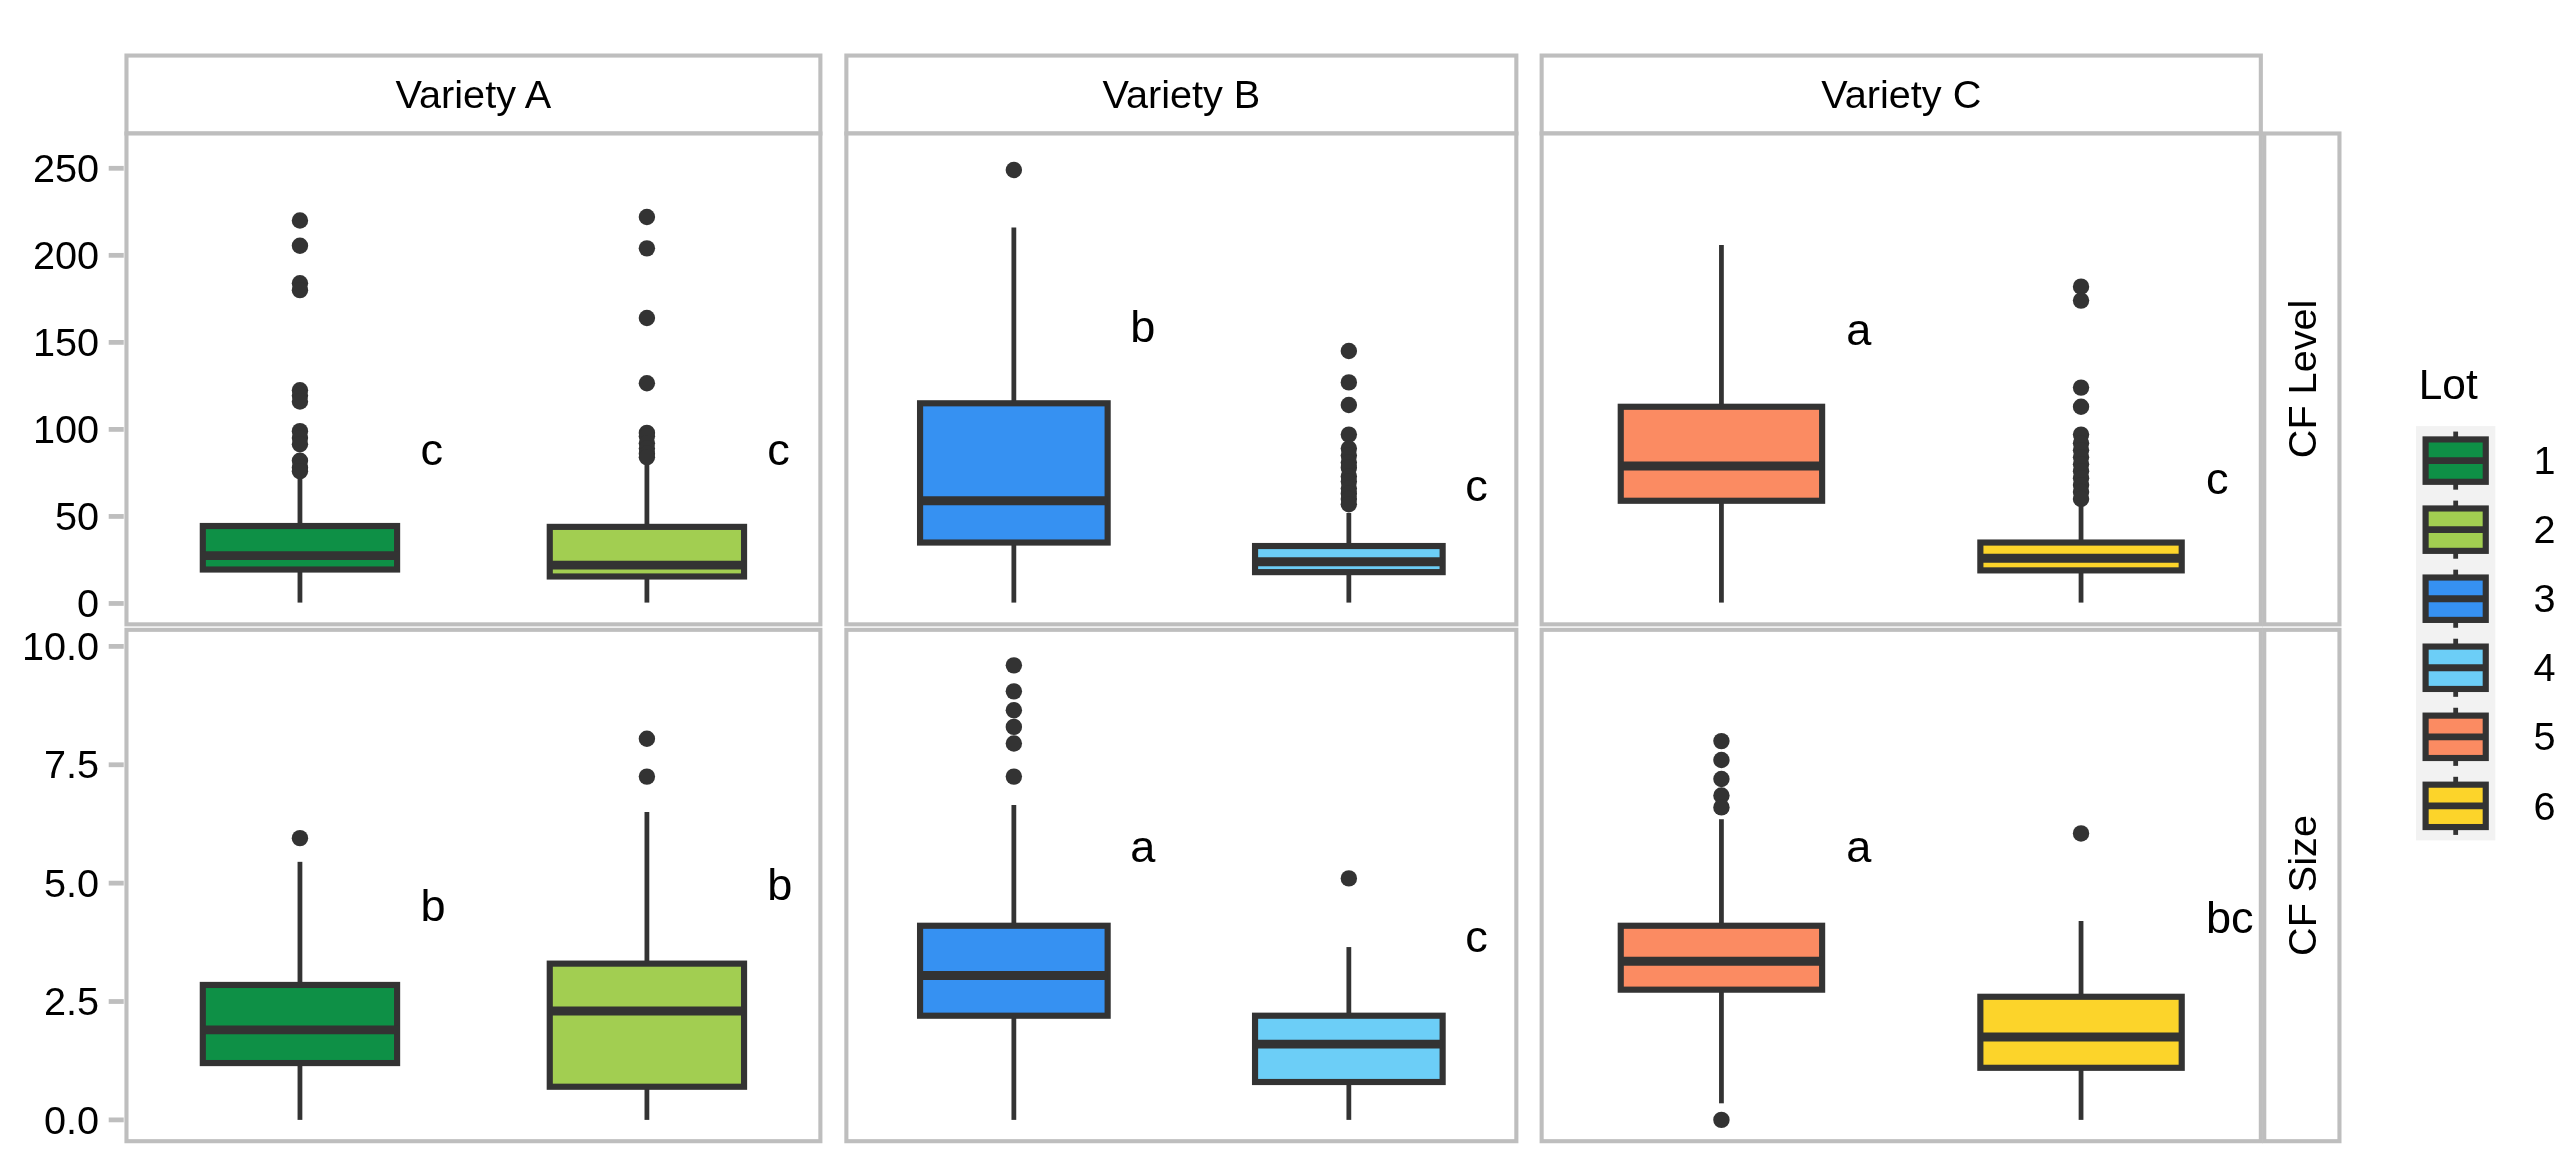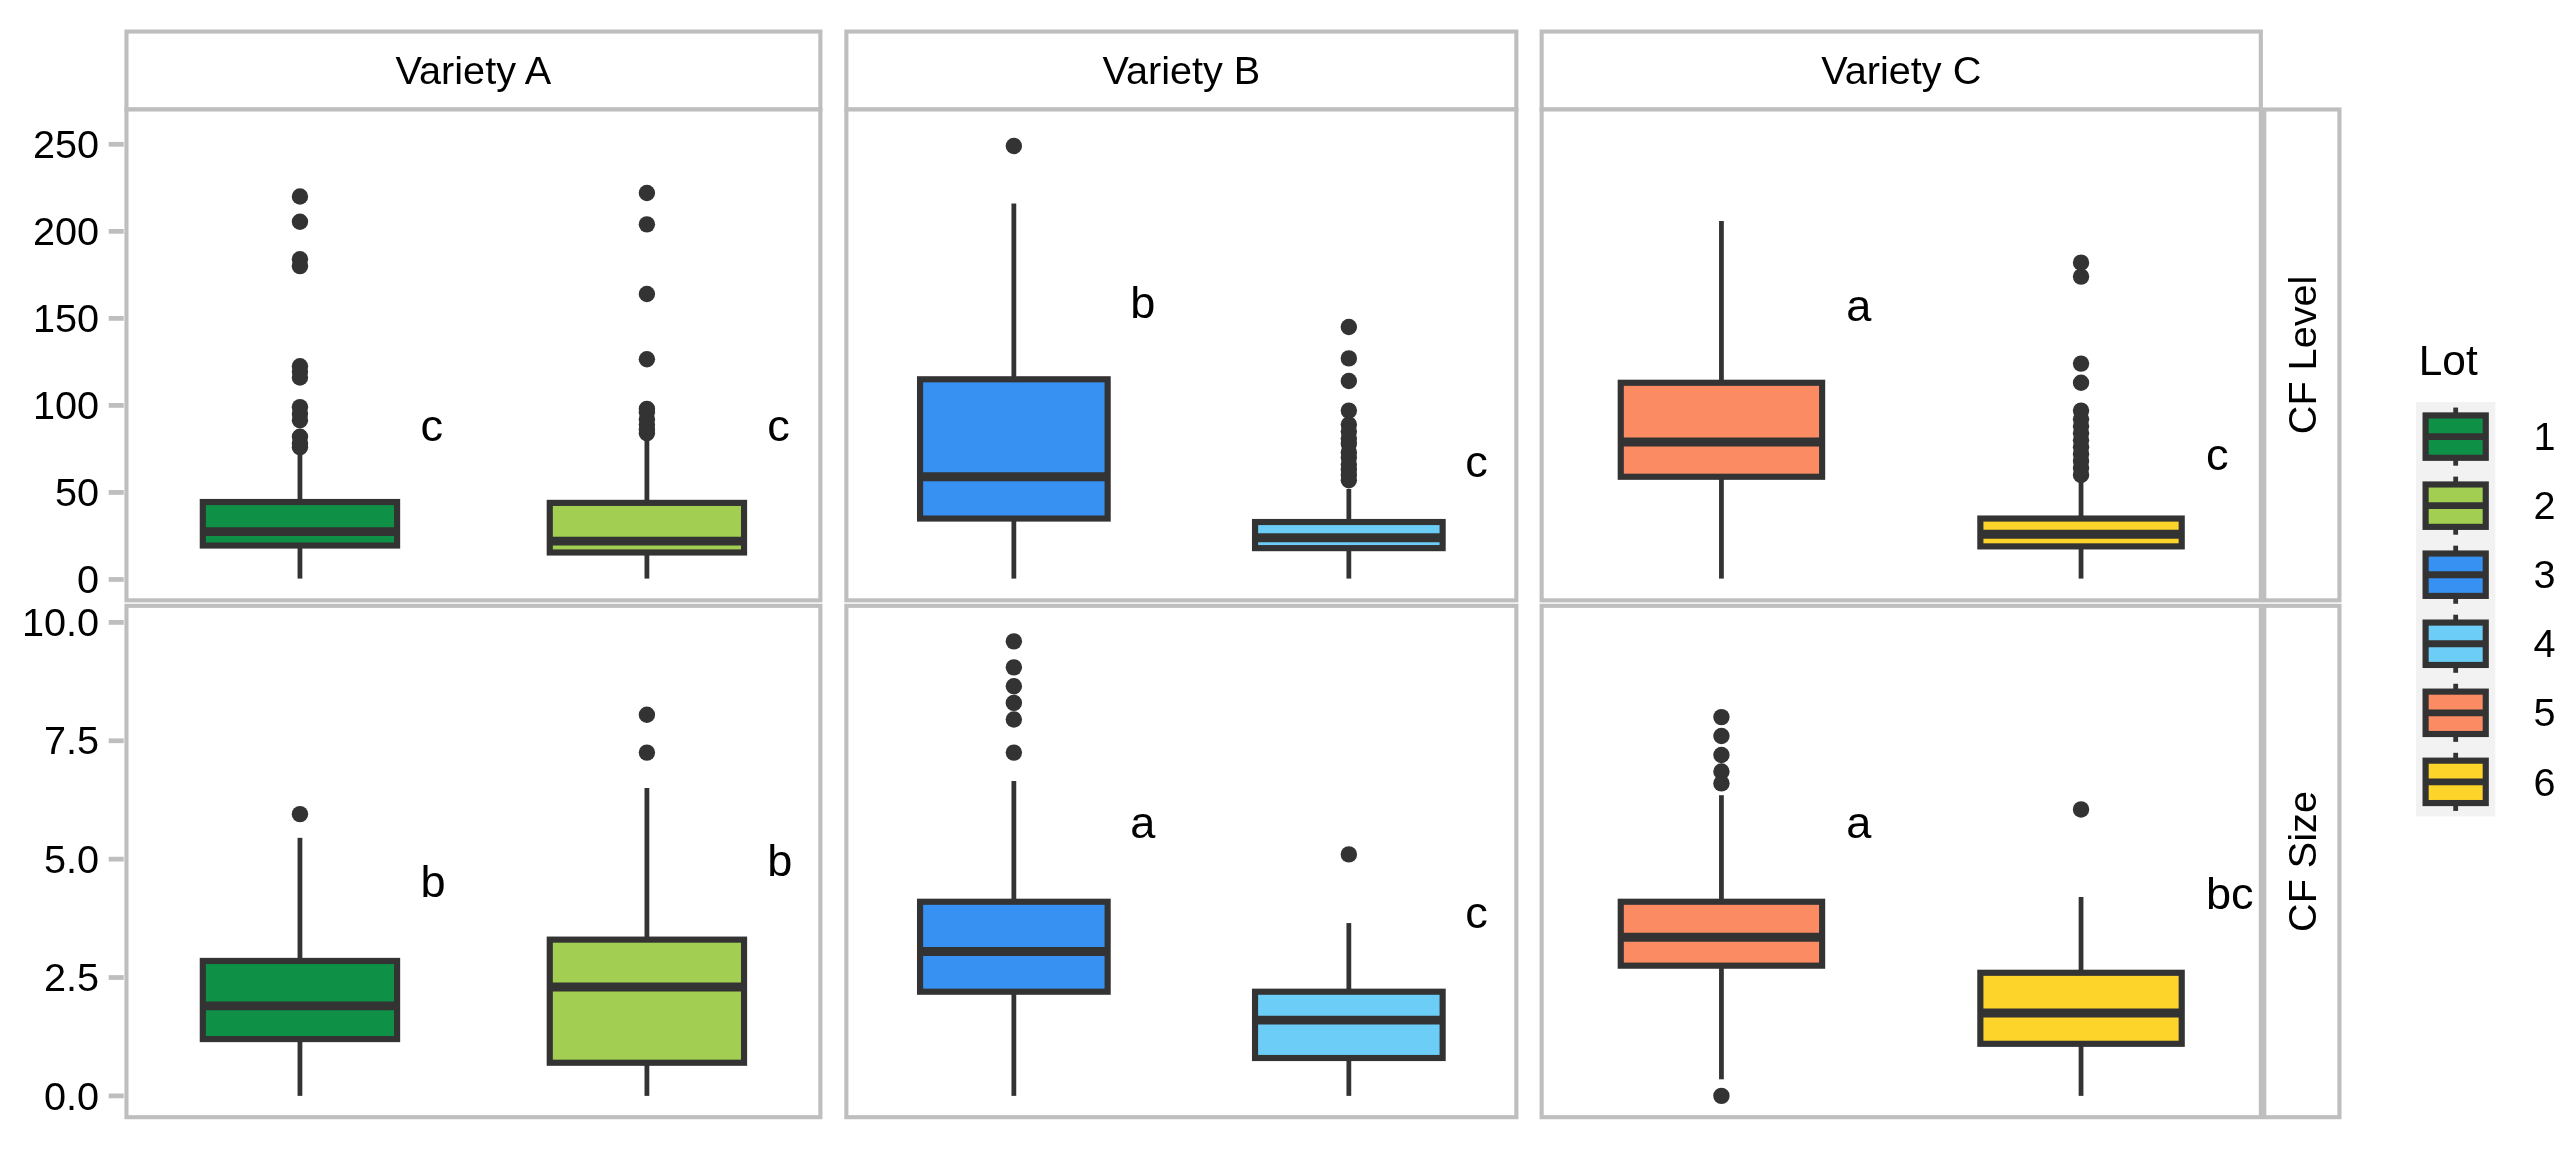--- a/index.html
+++ b/index.html
@@ -1,17 +1,17 @@
 <!DOCTYPE html>
 <html style="font-size:11px"><head>
 <meta charset="utf-8">
 <style>
   html,body{margin:0;padding:0;background:#ffffff;}
   body{width:2576px;height:1159px;font-family:"Liberation Sans",sans-serif;overflow:hidden;}
-  #root{position:relative;width:2576px;height:957px;}
+  #root{position:relative;width:2576px;height:957px;margin-top:24px;}
   svg{display:block;}
   .axis-text{font-family:"Liberation Sans",sans-serif;font-size:58px;fill:#000000;}
   .strip-text{font-family:"Liberation Sans",sans-serif;font-size:58px;fill:#000000;}
   .sig-text{font-family:"Liberation Sans",sans-serif;font-size:66px;fill:#000000;}
   .legend-title{font-family:"Liberation Sans",sans-serif;font-size:62px;fill:#000000;}
   .legend-label{font-family:"Liberation Sans",sans-serif;font-size:58px;fill:#000000;}
 </style>
 </head>
 <body>
 

